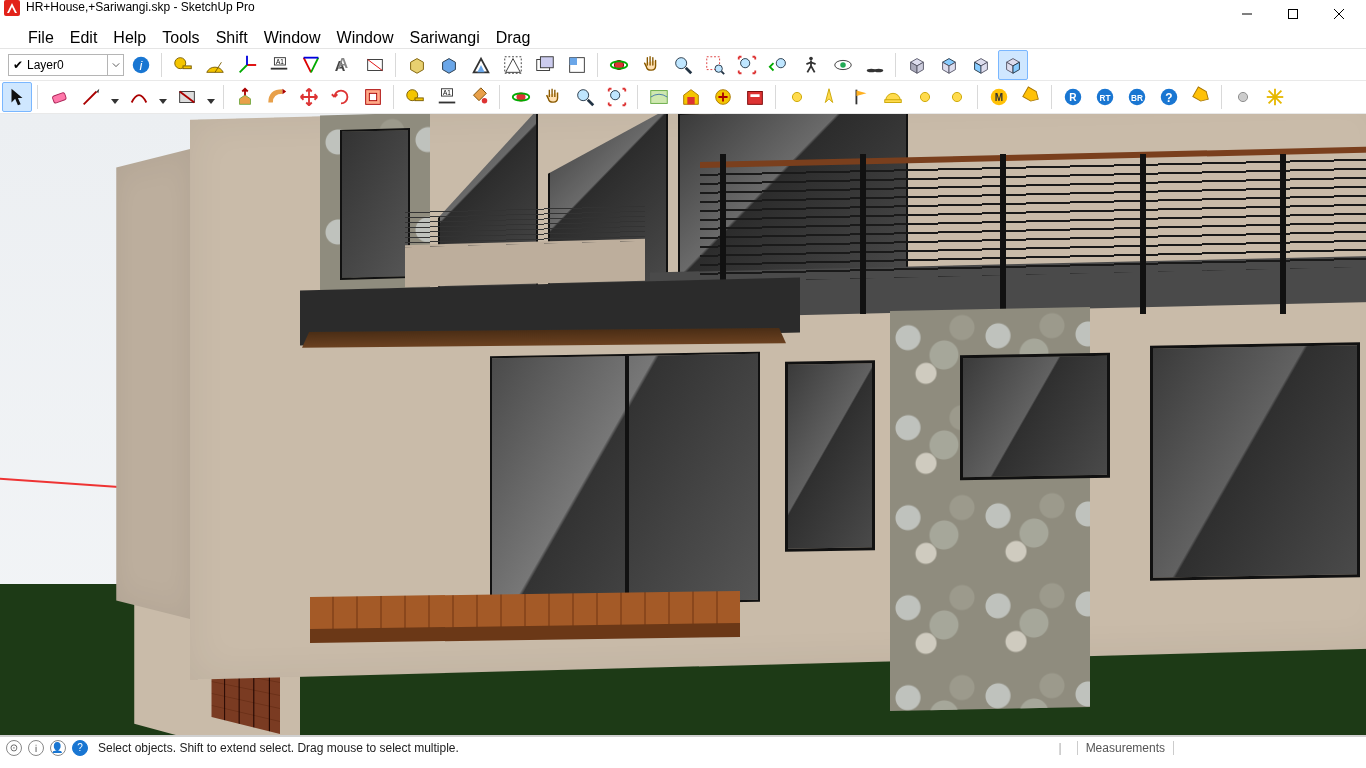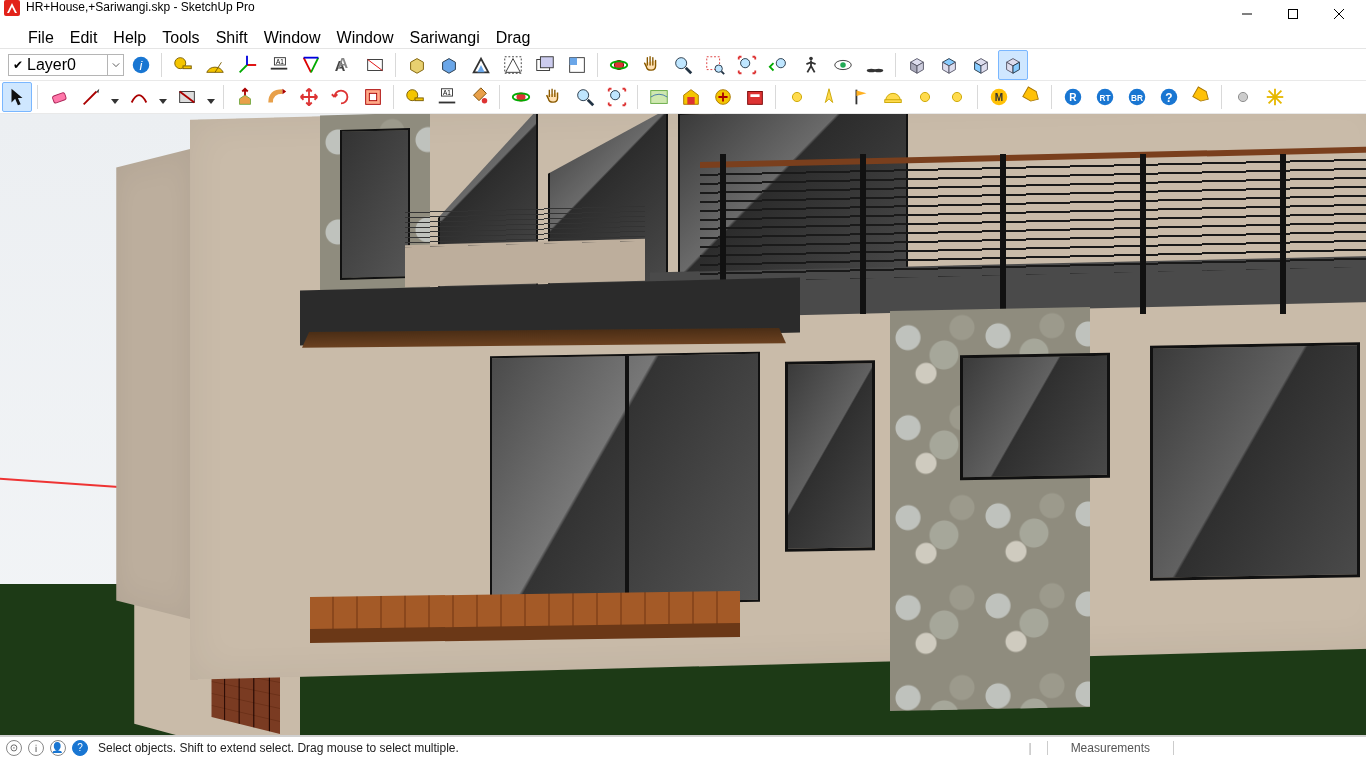--- a/index.html
+++ b/index.html
@@ -16,21 +16,21 @@
 
 
 .menubar { height: 20px; display: flex; align-items: center; padding: 0 20px; font-size: 16px; }
 .menubar .menu-item { padding: 2px 8px; cursor: default; }
 
 
 .toolbar-strip { background:#fff; border-top:1px solid #e5e5e5; border-bottom:1px solid #e9e9e9; display:flex; align-items:center; padding:1px 2px; height:33px; gap:2px; }
 .toolbar-strip.second { border-top:none; }
 .layer-select { display:flex; align-items:center; border:1px solid #b5b5b5; background:#fff; height:22px; margin-left:6px; }
 .layer-select .check { width:18px; display:flex; justify-content:center; color:#000; font-size:12px; }
-.layer-select .name { font-size:16px; padding:0 4px 0 0; min-width:80px; }
+.layer-select .name { font-size:12px; padding:0 4px 0 0; min-width:80px; }
 .layer-select .dd { width:16px; border-left:1px solid #b5b5b5; display:flex; align-items:center; justify-content:center; height:100%; }
 .layer-select .dd svg{width:8px;height:8px;}
 .tb-btn { width:30px; height:30px; display:flex; align-items:center; justify-content:center; position:relative; }
 .tb-btn.dd { width:14px; }
 .tb-btn.selected { background:#cfe7ff; border:1px solid #7ab7ff; border-radius:2px; }
 .tb-sep { width:8px; height:30px; position:relative; }
 .tb-sep::before { content:""; position:absolute; left:3px; top:3px; bottom:3px; border-left:1px solid #d9d9d9; }
 .tb-sep::after { content:""; position:absolute; left:4px; top:3px; bottom:3px; border-left:1px solid #fff; }
 
 
@@ -95,21 +95,21 @@
 .deck-front{position:absolute;left:310px;top:512px;width:430px;height:14px;background:#6b3817;transform:skewY(-0.8deg);}
 
 .red-axis{position:absolute;left:-40px;top:370px;width:260px;height:2px;background:#e33;transform:rotate(4deg);}
 
 
 .statusbar { height:22px; display:flex; align-items:center; gap:6px; padding:0 6px; font-size:12px; color:#222; background:#fff; border-top:1px solid #d0d0d0;}
 .statusbar .sb-icon{ width:16px;height:16px;border:1px solid #888;border-radius:50%;display:flex;align-items:center;justify-content:center;font-size:10px;color:#555;}
 .statusbar .q{background:#1976d2;border-color:#1976d2;color:#fff;}
 .statusbar .hint{margin-left:4px;}
 .statusbar .spacer{flex:1;}
-.statusbar .mlabel{border-left:1px solid #ccc;border-right:1px solid #ccc;padding:0 23px;color:#555;margin-left:9px;}
+.statusbar .mlabel{border-left:1px solid #ccc;border-right:1px solid #ccc;padding:0 8px;color:#555;margin-left:9px;}
 .statusbar .mval{min-width:180px;}
 
 
 .tri{width:0;height:0;border-left:4px solid transparent;border-right:4px solid transparent;border-top:5px solid #333;margin-top:8px;}
 </style>
 </head>
 <body>
 
 <div class="titlebar">
   <div class="app-icon"></div>

